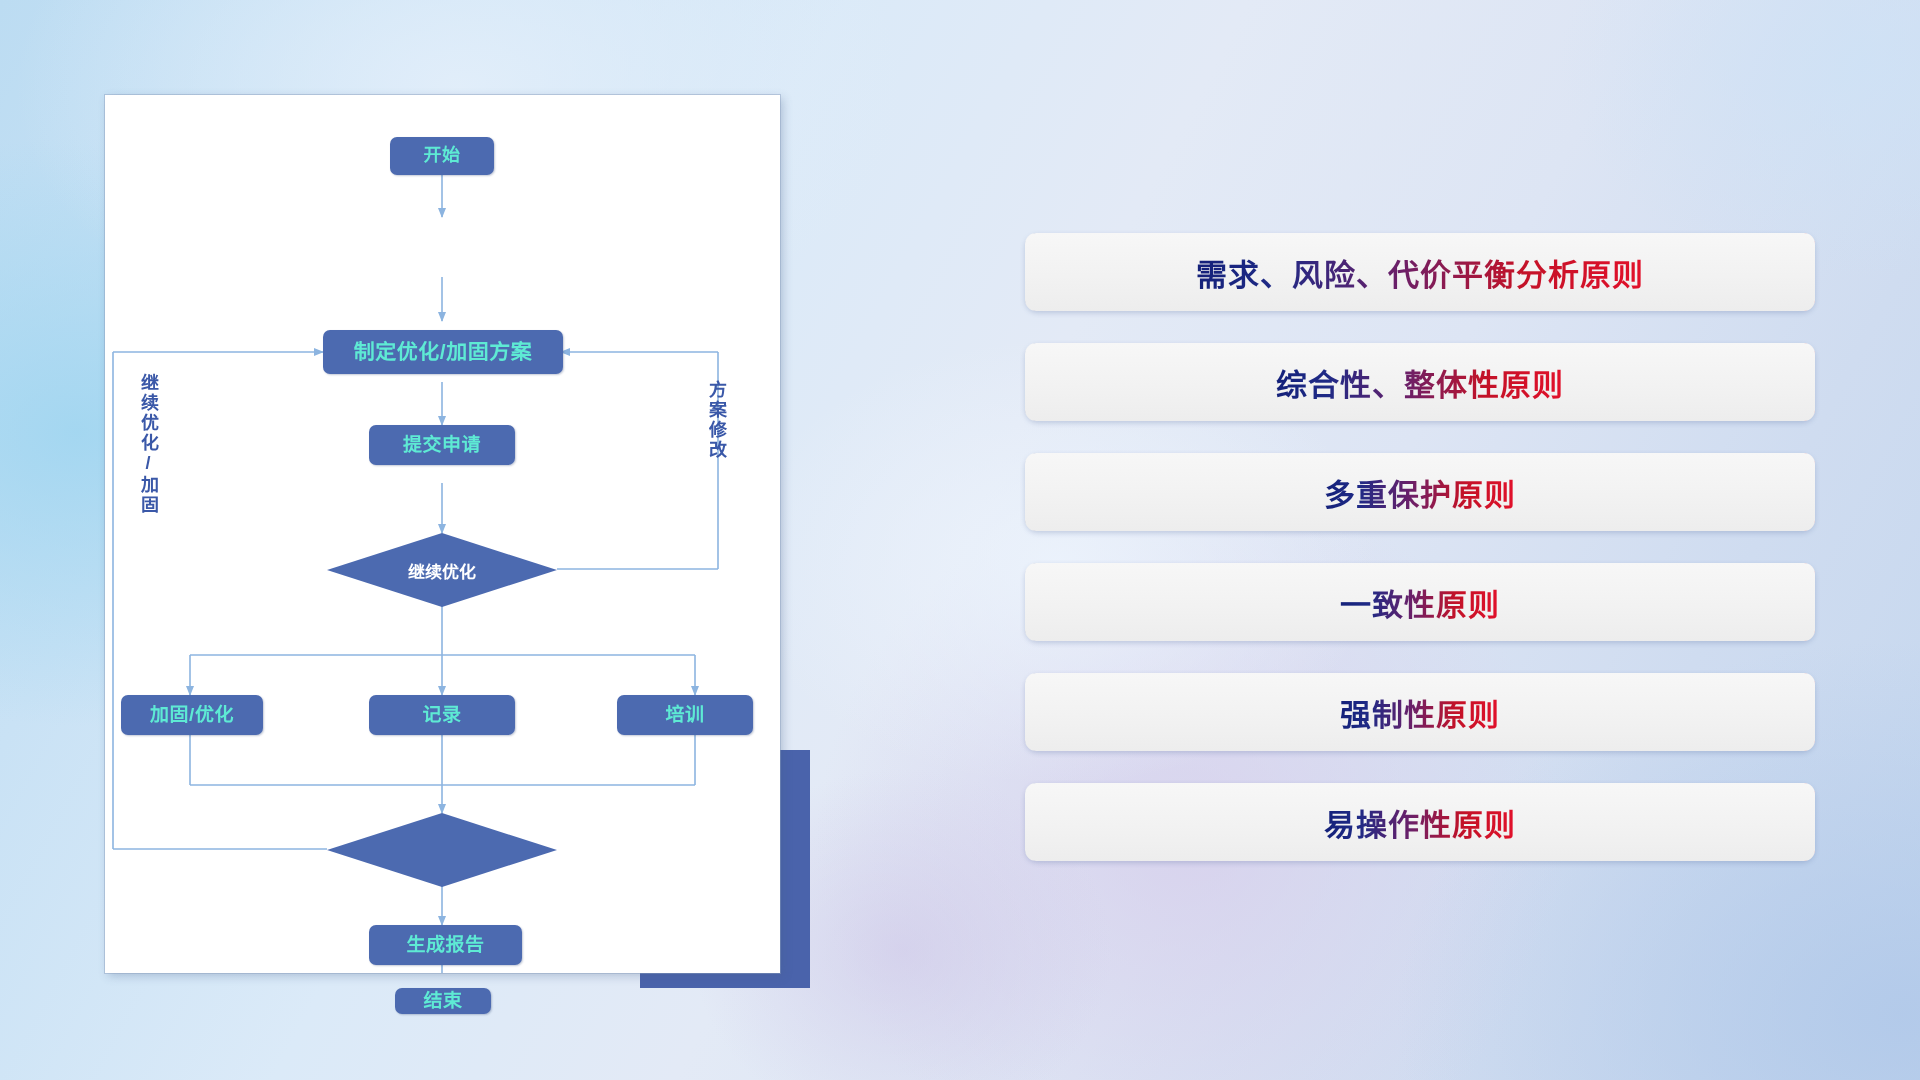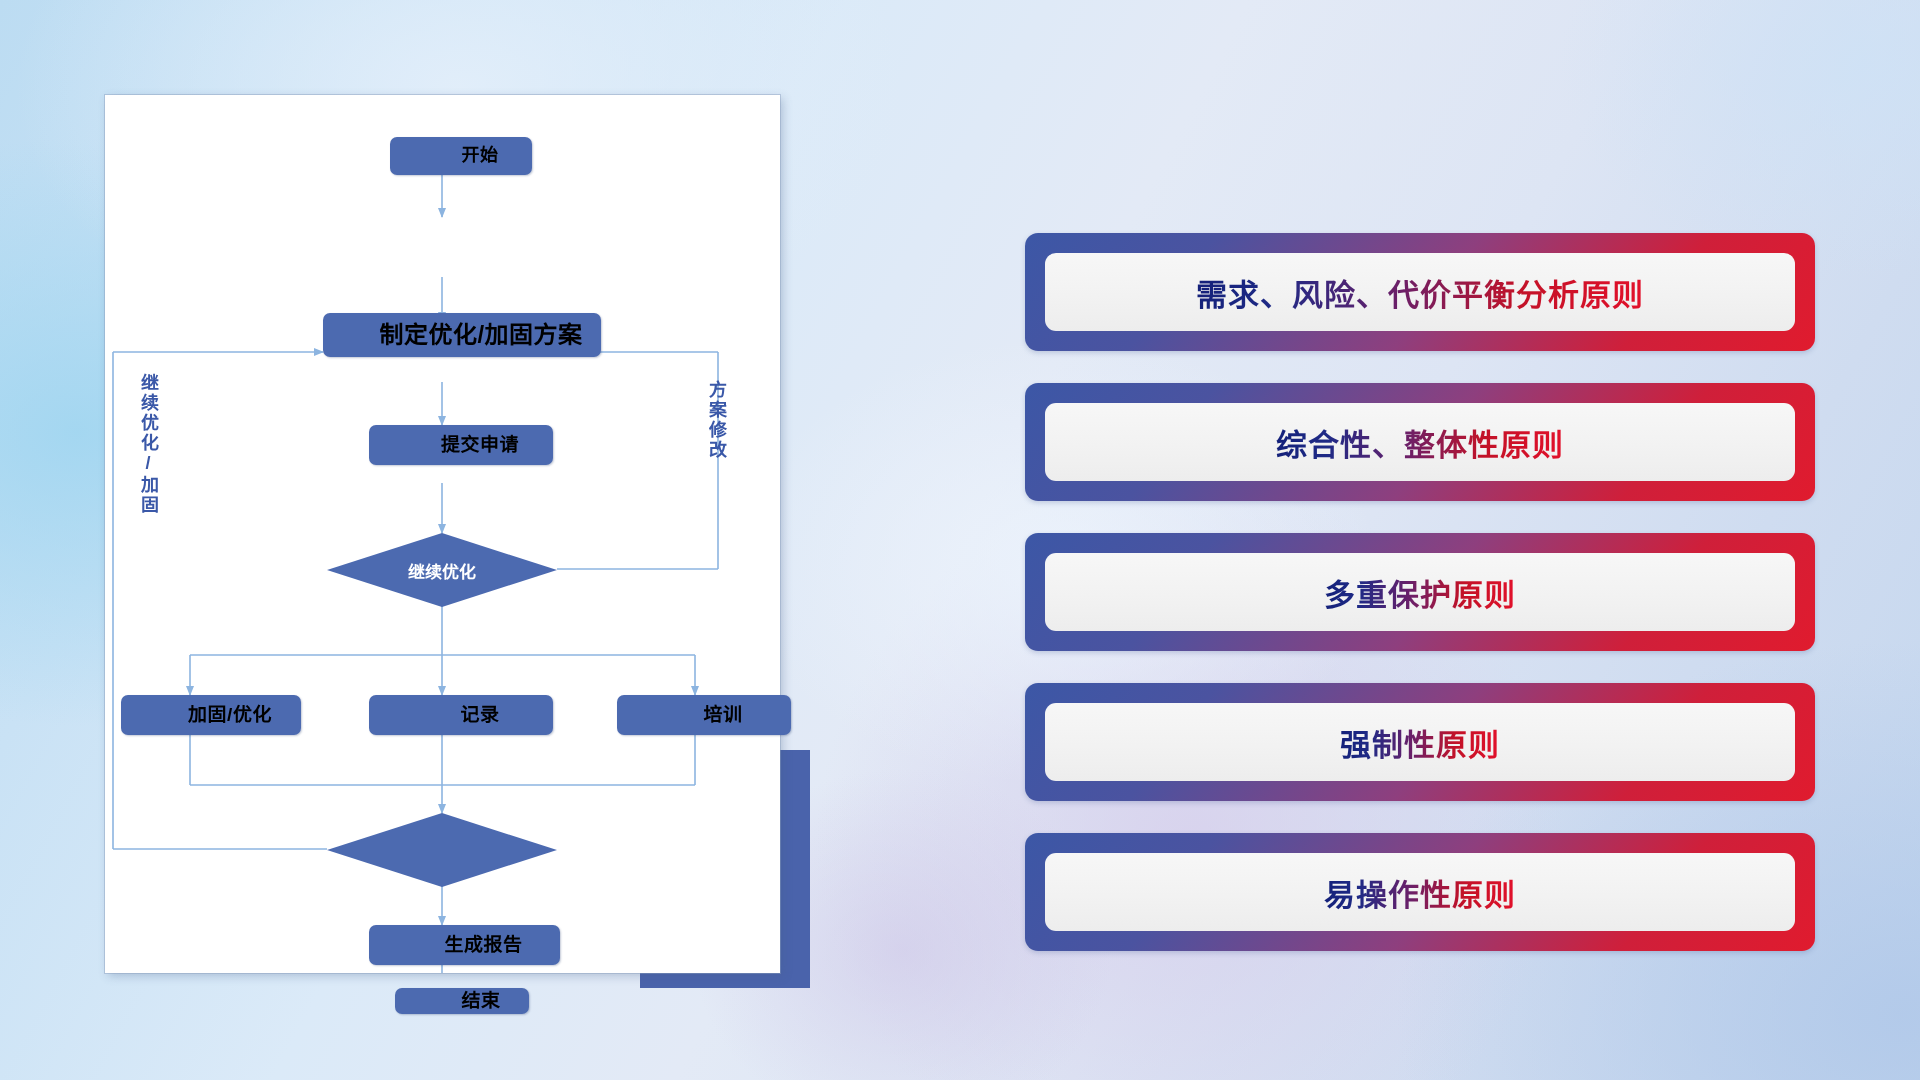--- a/index.html
+++ b/index.html
@@ -49,29 +49,28 @@
     box-shadow:0 0 0 1px rgba(140,160,190,.45), 3px 3px 9px rgba(70,95,140,.30);
   }
   #flow-inner{position:absolute;inset:0;}
   #flow-svg{position:absolute;left:0;top:0;width:675px;height:878px;}
 
   
   .node{
     position:absolute;
     background:#4c6ab0;
     border-radius:7px;
-    color:#000000;
+    color:#5eead4;
     font-weight:bold;
     display:flex;align-items:center;justify-content:center;
     text-align:center;
     letter-spacing:.5px;
     box-shadow:1px 1px 2px rgba(40,60,110,.28);
     line-height:1.1;
     white-space:nowrap;
-    padding-left:38px;
   }
   .diamond-label{
     position:absolute;
     color:#ffffff;font-weight:bold;
     display:flex;align-items:center;justify-content:center;
     text-align:center;white-space:nowrap;
     pointer-events:none;
   }
   .vlabel{
     position:absolute;
@@ -91,21 +90,21 @@
     font-size:46px;font-weight:bold;
     color:#3f63b5;
     letter-spacing:2px;
     text-shadow:0 1px 2px rgba(255,255,255,.55);
   }
   #cards{position:absolute;left:15px;top:233px;width:790px;}
   .pcard{
     position:relative;
     height:78px;margin-bottom:32px;
     border-radius:13px;
-    padding:20px;
+    padding:0;
     background:linear-gradient(128deg,#3c57a6 0%,#4b53a0 22%,#8e3f7e 52%,#cf1f3a 78%,#e01b2e 100%);
     box-shadow:0 2px 5px rgba(70,95,150,.25);
   }
   .pcard-inner{
     width:100%;height:100%;
     border-radius:11px;
     background:linear-gradient(180deg,#f7f7f7 0%,#f2f2f2 55%,#ededed 100%);
     display:flex;align-items:center;justify-content:center;
   }
   .pcard-text{
@@ -191,21 +190,21 @@
     </svg>
     <div class="diamond-label" style="left:222px;top:438px;width:230px;height:74px;font-size:17px">继续优化</div>
 
     <svg style="position:absolute;left:222px;top:718px;width:230px;height:74px" viewBox="0 0 230 74">
       <polygon points="115,0 230,37 115,74 0,37" fill="#4c6ab0"></polygon>
     </svg>
 
     <div class="node" style="left:285px;top:42px;width:104px;height:38px;font-size:18px">开始</div>
 
 
-    <div class="node" style="left:218px;top:218px;width:240px;height:44px;font-size:24px">制定优化/加固方案</div>
+    <div class="node" style="left:218px;top:235px;width:240px;height:44px;font-size:21px">制定优化/加固方案</div>
 
     <div class="node" style="left:264px;top:330px;width:146px;height:40px;font-size:19px">提交申请</div>
 
     <div class="node" style="left:16px;top:600px;width:142px;height:40px;font-size:19px">加固/优化</div>
 
     <div class="node" style="left:264px;top:600px;width:146px;height:40px;font-size:19px">记录</div>
 
     <div class="node" style="left:512px;top:600px;width:136px;height:40px;font-size:19px">培训</div>
 
     <div class="node" style="left:264px;top:830px;width:153px;height:40px;font-size:19px">生成报告</div>
@@ -236,20 +235,25 @@
       </div>
     </div>
 
 
     <div class="pcard">
       <div class="pcard-inner">
         <span class="pcard-text">多重保护原则</span>
       </div>
     </div>
 
+    <div class="pcard">
+      <div class="pcard-inner">
+        <span class="pcard-text">一致性原则</span>
+      </div>
+    </div>
 
     <div class="pcard">
       <div class="pcard-inner">
         <span class="pcard-text">强制性原则</span>
       </div>
     </div>
 
     <div class="pcard">
       <div class="pcard-inner">
         <span class="pcard-text">易操作性原则</span>

